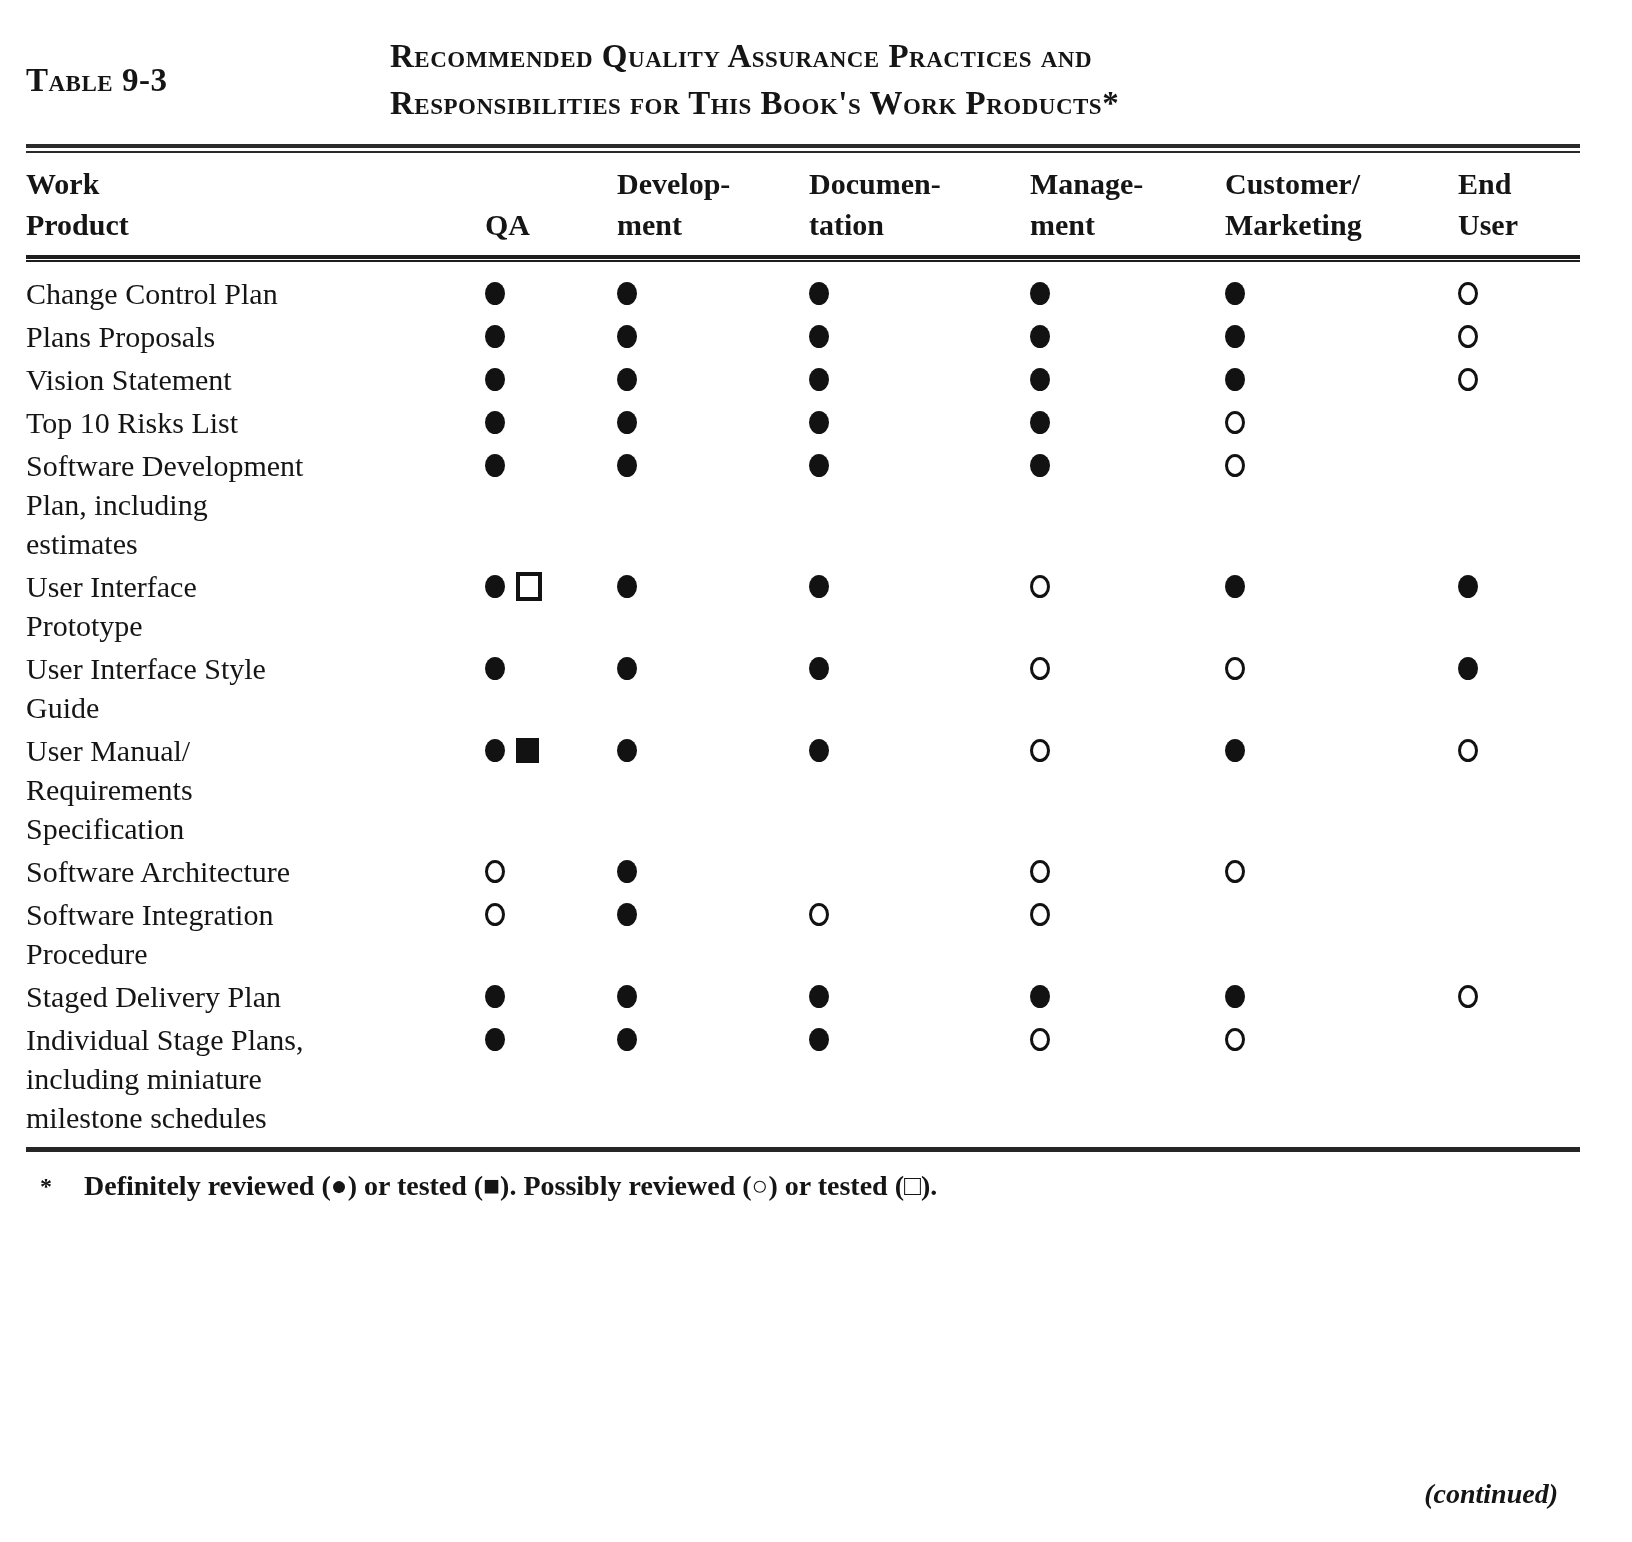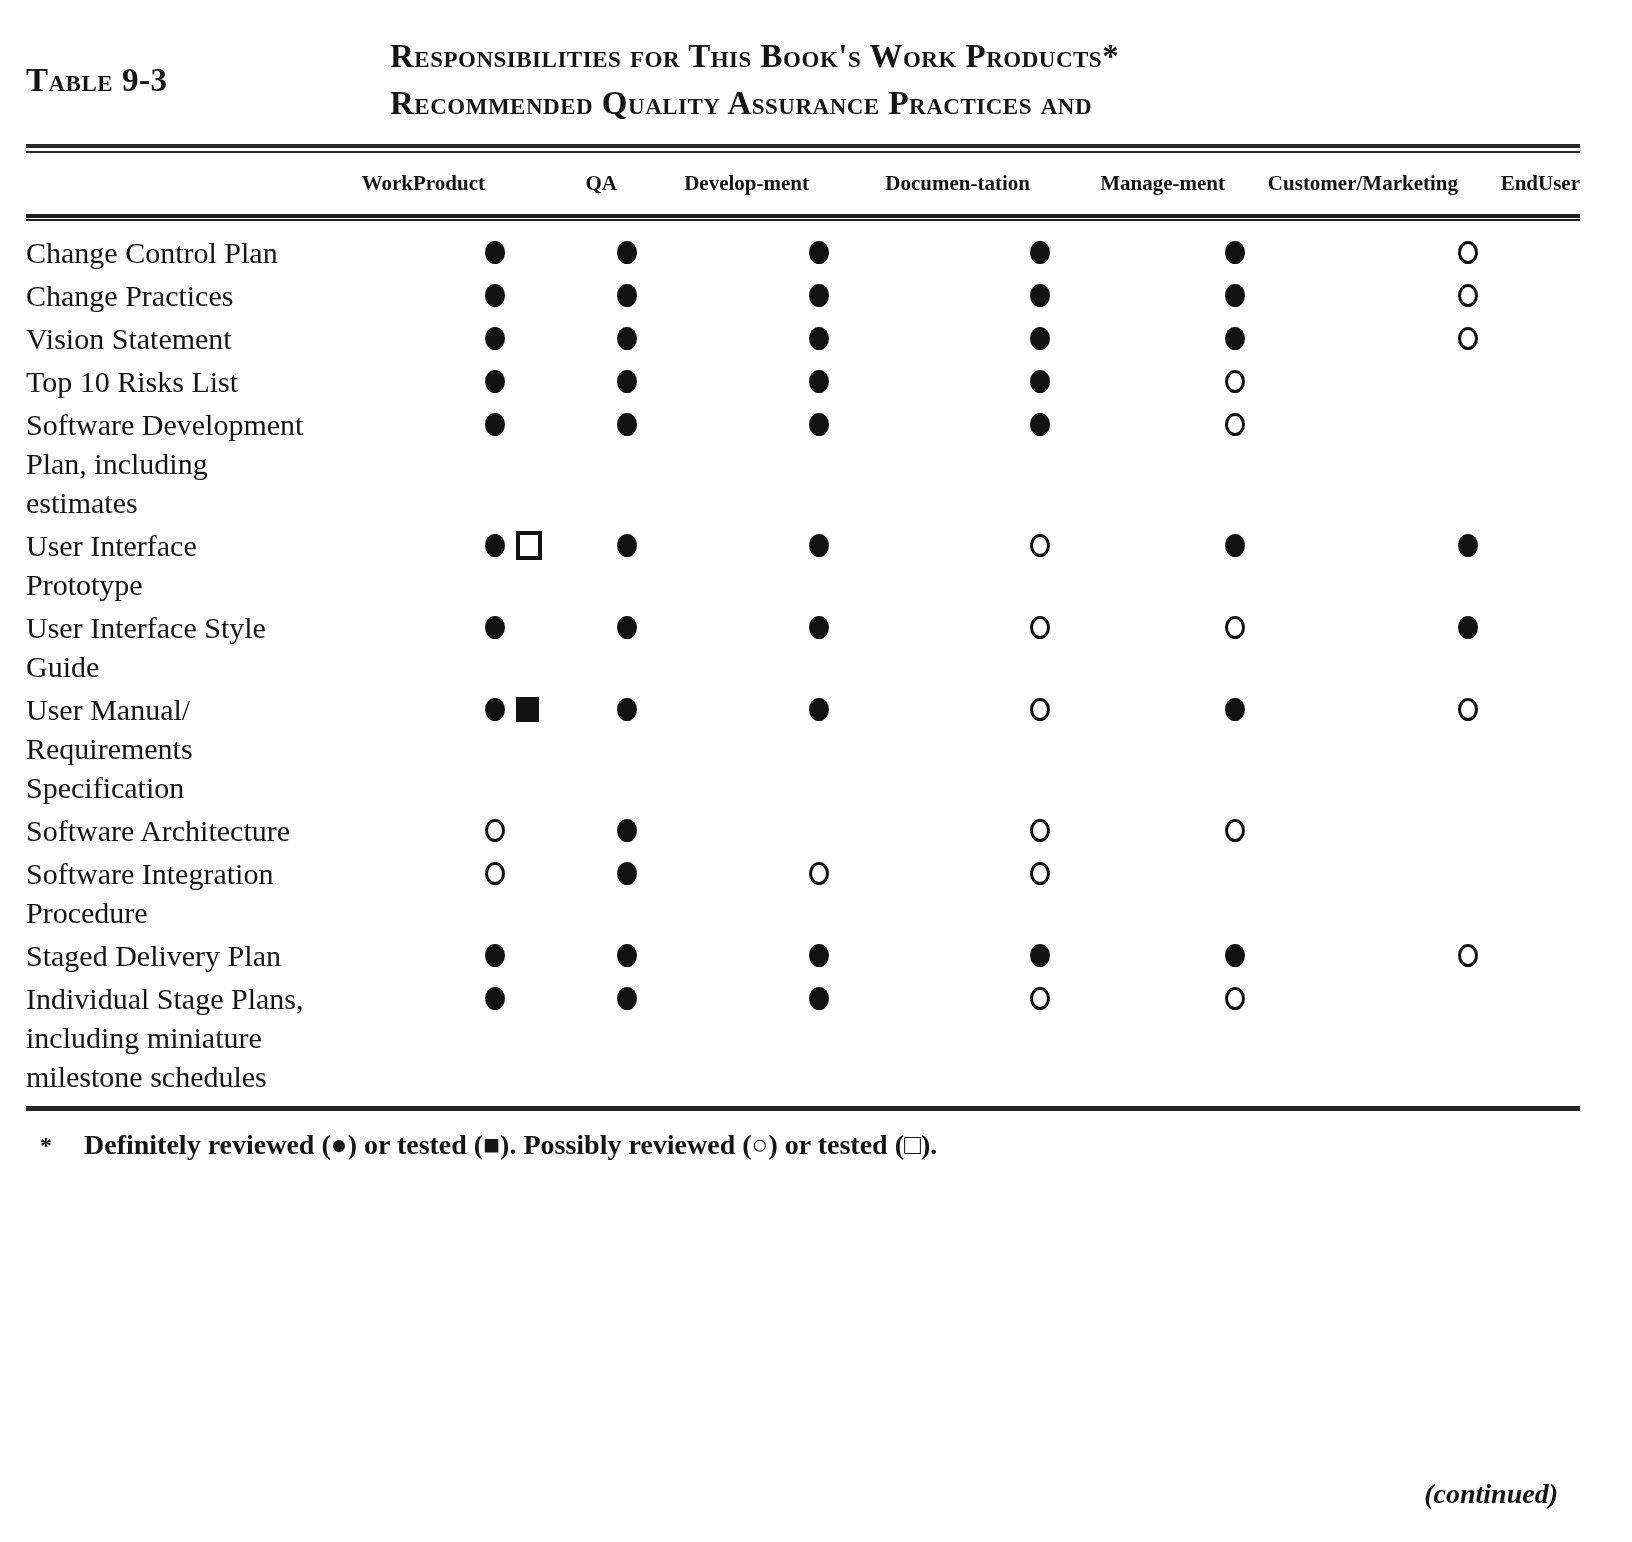--- a/index.html
+++ b/index.html
@@ -62,24 +62,24 @@
   .grid-row {
     display: grid;
     grid-template-columns: 459px 132px 192px 221px 195px 233px 1fr;
     width: 1554px;
   }
 
   
   .thead { padding: 10px 0 10px 0; }
   .header-cell {
     font-weight: 700;
-    font-size: 21px;
+    font-size: 30px;
     line-height: 41px;
     display: flex;
-    flex-direction: row;
+    flex-direction: column;
     justify-content: flex-end;
   }
   .header-cell .hline { min-height: 41px; white-space: nowrap; }
 
   
   .tbody { padding-top: 12px; }
   .body-row { margin-bottom: 4px; }
   .label-cell {
     font-size: 30px;
     line-height: 39px;
@@ -118,22 +118,22 @@
   }
 </style>
 </head>
 <body>
 
 <div class="page">
 
   <div class="title-block">
     <div class="table-label">Table 9-3</div>
     <div class="table-title">
+      <div>Recommended Quality Assurance Practices and</div>
       <div>Responsibilities for This Book's Work Products*</div>
-      <div>Recommended Quality Assurance Practices and</div>
     </div>
   </div>
 
   <div class="rule rule-top"></div>
 
   <div class="thead grid-row" id="thead">
       <div class="header-cell">
         <div class="hline">Work</div>
         <div class="hline">Product</div>
       </div>
@@ -184,21 +184,21 @@
         </div>
         <div class="sym-cell">
           <span class="sym sym-filled-circle"></span>
         </div>
         <div class="sym-cell">
           <span class="sym sym-open-circle"></span>
         </div>
       </div>
       <div class="grid-row body-row">
         <div class="label-cell">
-          <div>Change Practices</div>
+          <div>Plans Proposals</div>
         </div>
         <div class="sym-cell">
           <span class="sym sym-filled-circle"></span>
         </div>
         <div class="sym-cell">
           <span class="sym sym-filled-circle"></span>
         </div>
         <div class="sym-cell">
           <span class="sym sym-filled-circle"></span>
         </div>

